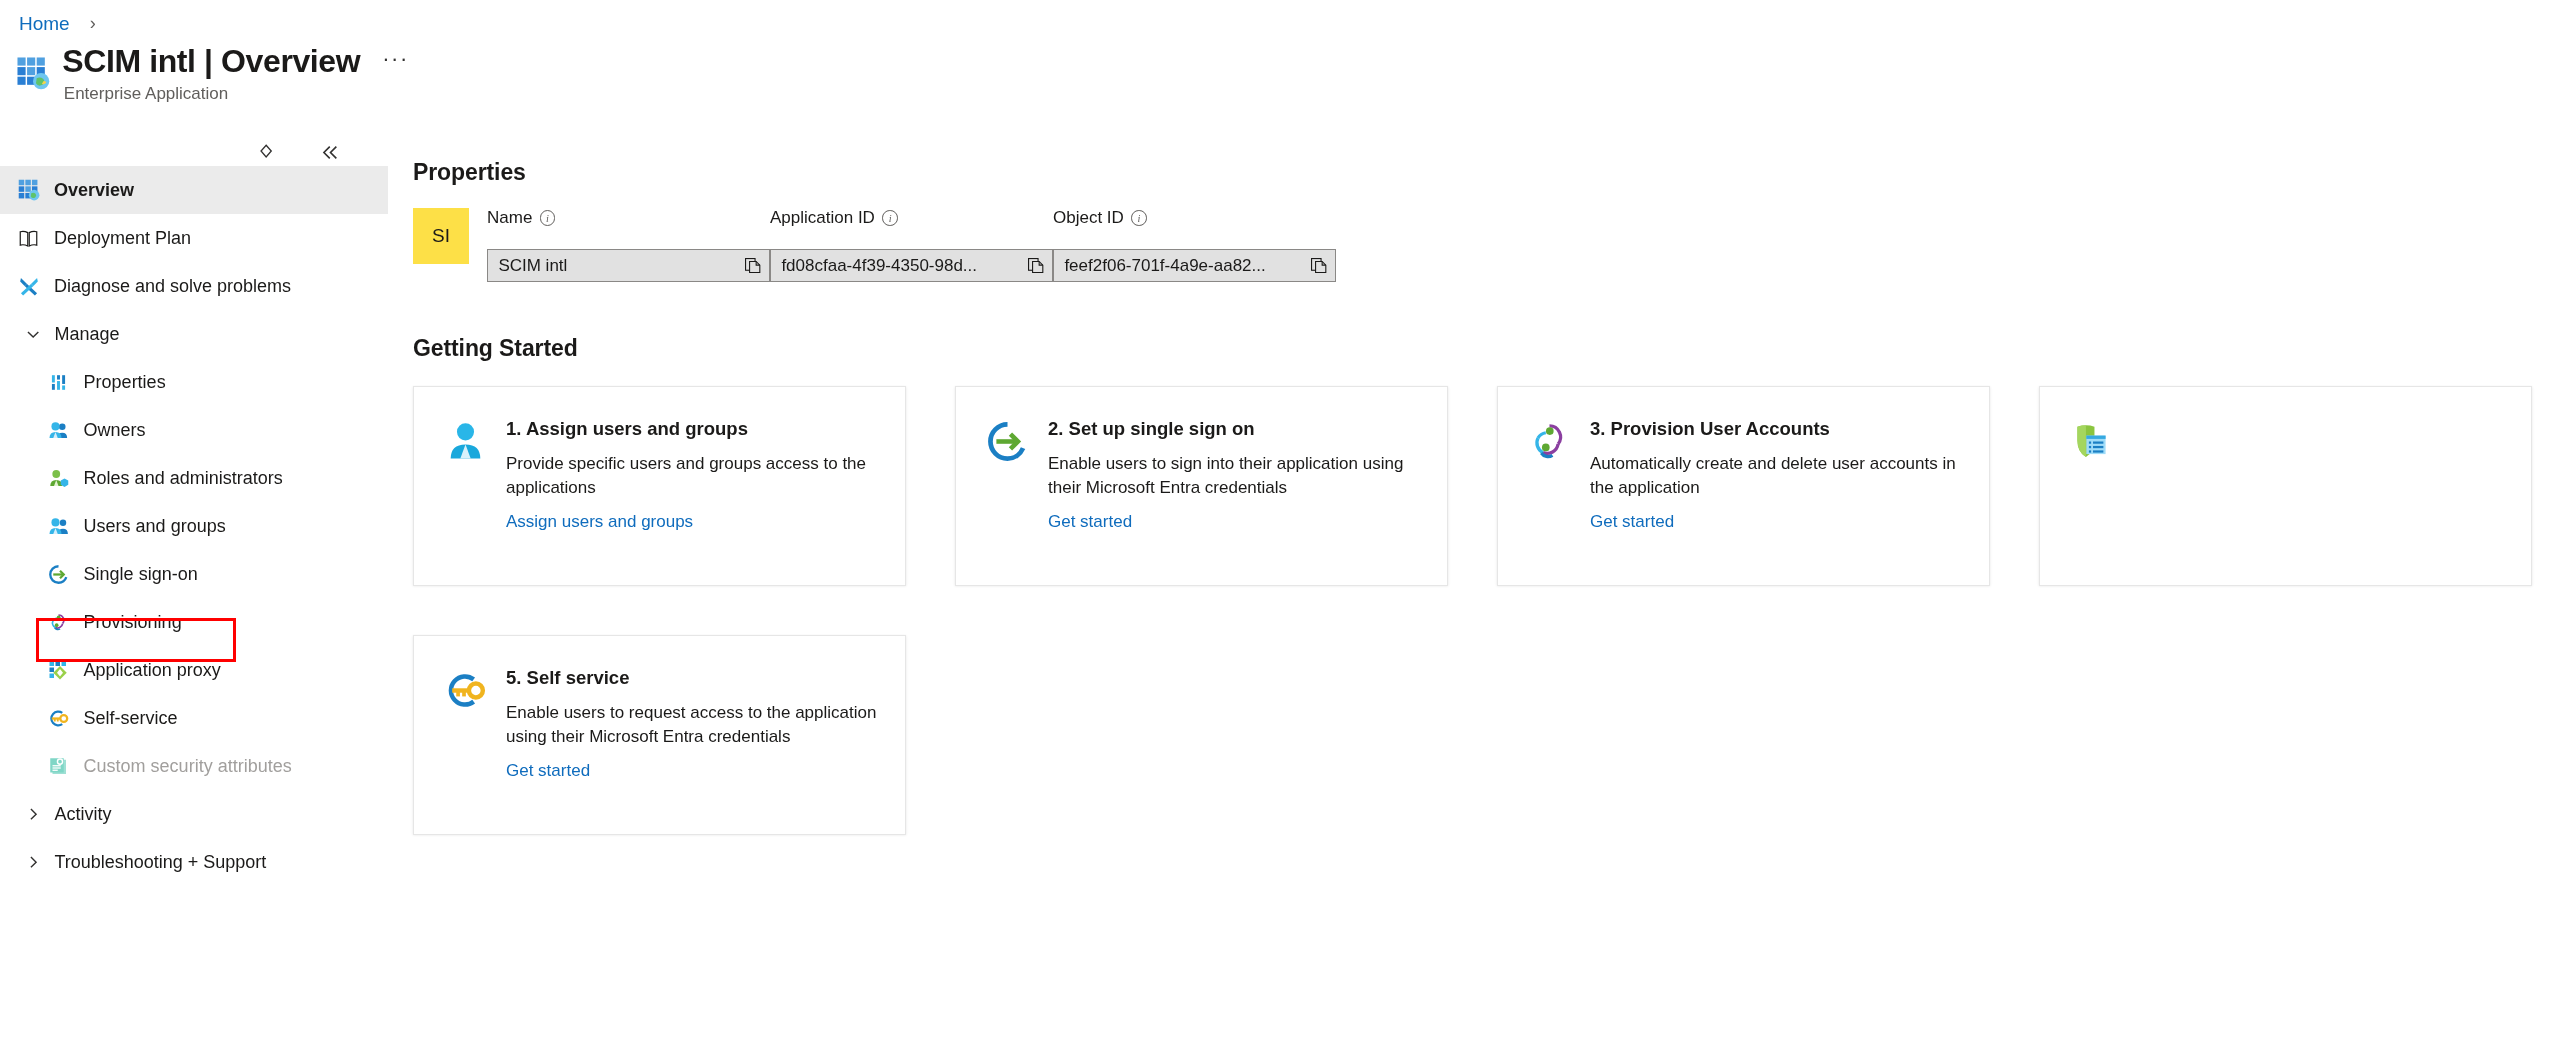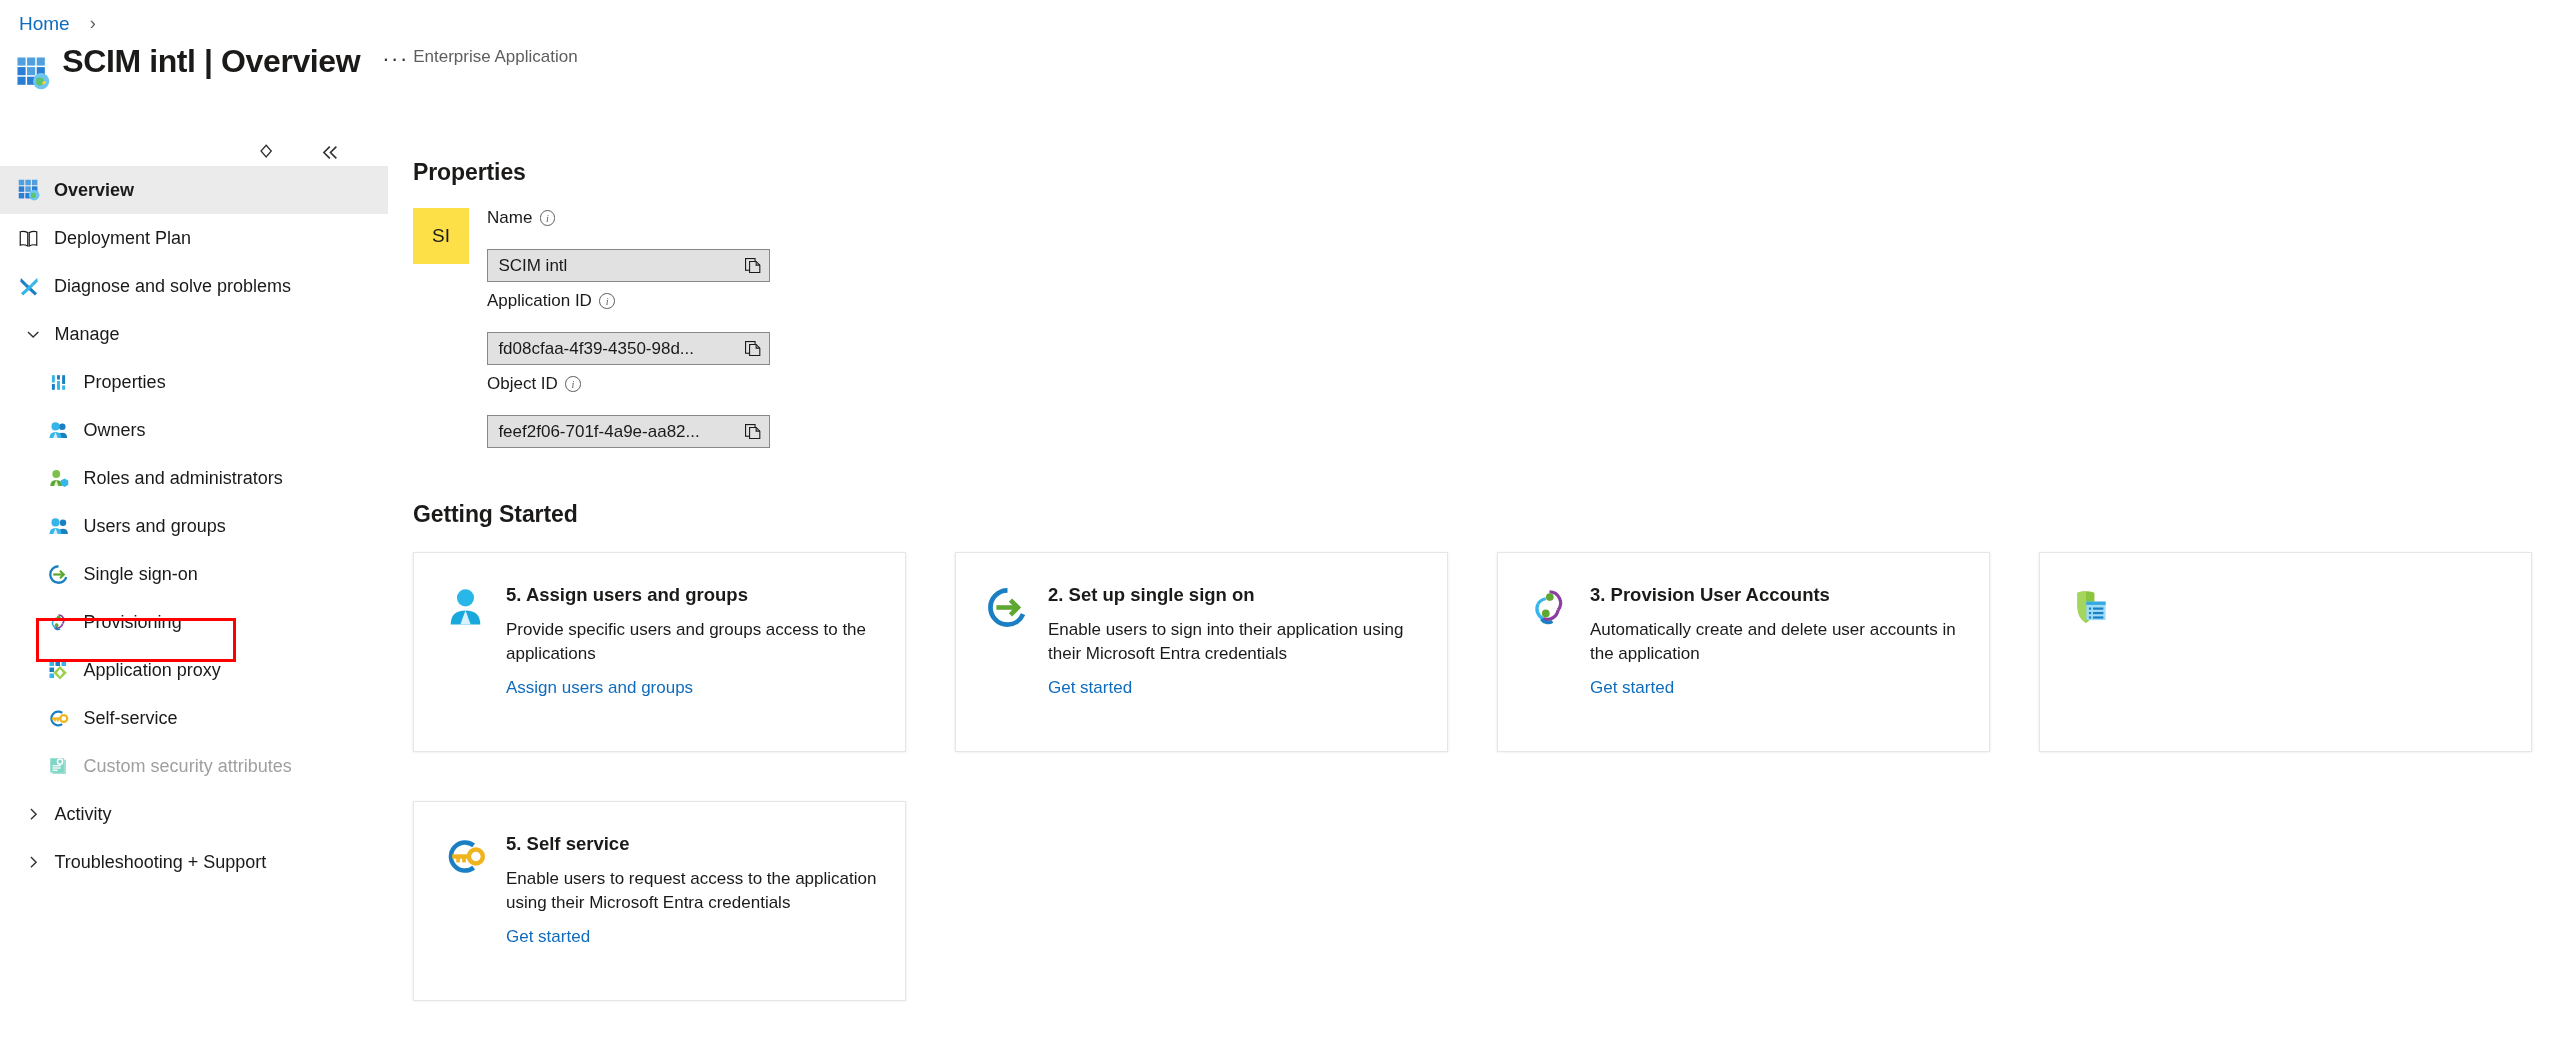--- a/index.html
+++ b/index.html
@@ -21,21 +21,21 @@
   }
   .breadcrumb a { color: #0f6cbd; text-decoration: none; cursor: pointer; }
   .bc-sep { color: #605e5c; font-size: 18px; font-weight: 300; }
 
   
   .page-header {
     position: absolute; left: 16.3px; top: 44px;
     display: flex; align-items: flex-start; gap: 12px;
   }
   .app-icon { width: 34px; height: 34px; margin-top: 12px; position: relative; }
-  .title-wrap { display: flex; }
+  .title-wrap { display: flex; flex-direction: column; }
   .title-row { display: flex; align-items: center; gap: 19px; }
   .page-title {
     font-size: 32px; font-weight: 600; letter-spacing: -0.4px;
     color: #1b1a19; line-height: 1.12; white-space: nowrap;
   }
   .ellipsis-btn {
     font-size: 22px; color: #323130; letter-spacing: 1.5px;
     cursor: pointer; line-height: 1; padding: 4.4px 3px 10.4px;
     align-self: center;
   }
@@ -104,21 +104,21 @@
   .props {
     display: flex; align-items: flex-start; gap: 18px;
     margin-top: 22px;
   }
   .avatar-tile {
     width: 56px; height: 56px;
     background: #fde047;
     display: flex; align-items: center; justify-content: center;
     font-size: 19px; color: #1b1a19; flex: 0 0 56px;
   }
-  .fields { display: flex; flex-direction: column; }
+  .fields { display: flex; flex-direction: row; }
   .field { margin-bottom: 9px; }
   .field-label {
     display: flex; align-items: center; gap: 7.4px;
     font-size: 17px; color: #1b1a19; margin-bottom: 5.2px;
   }
   .info-ico {
     width: 15.6px; height: 15.6px; border-radius: 50%;
     border: 1.2px solid #605e5c; color: #605e5c;
     font-size: 10.4px; font-style: italic;
     display: flex; align-items: center; justify-content: center;
@@ -484,21 +484,21 @@
 
     <div class="card">
       <span class="card-ico">
         <svg width="43" height="43" viewBox="0 0 58 58">
           <circle cx="29" cy="16" r="11.5" fill="#29b6e8"></circle>
           <path d="M9 52 q0 -19 20 -19 q20 0 20 19 Z" fill="#19a8dc"></path>
           <path d="M29 33 l-7 19 h14 Z" fill="#d8f1fb"></path>
         </svg>
       </span>
       <div class="card-body">
-        <div class="card-title">5. Assign users and groups</div>
+        <div class="card-title">1. Assign users and groups</div>
         <div class="card-desc">Provide specific users and groups access to the applications</div>
         <a class="card-link">Assign users and groups</a>
       </div>
     </div>
 
     <div class="card">
       <span class="card-ico">
         <svg width="43" height="43" viewBox="0 0 58 58">
           <path d="M29 6 a23 23 0 1 0 0 46 a23 23 0 0 0 21 -14" fill="none" stroke="#1b7fc4" stroke-width="6.4"></path>
           <line x1="14" y1="29" x2="42" y2="29" stroke="#5ea832" stroke-width="6.2"></line>

